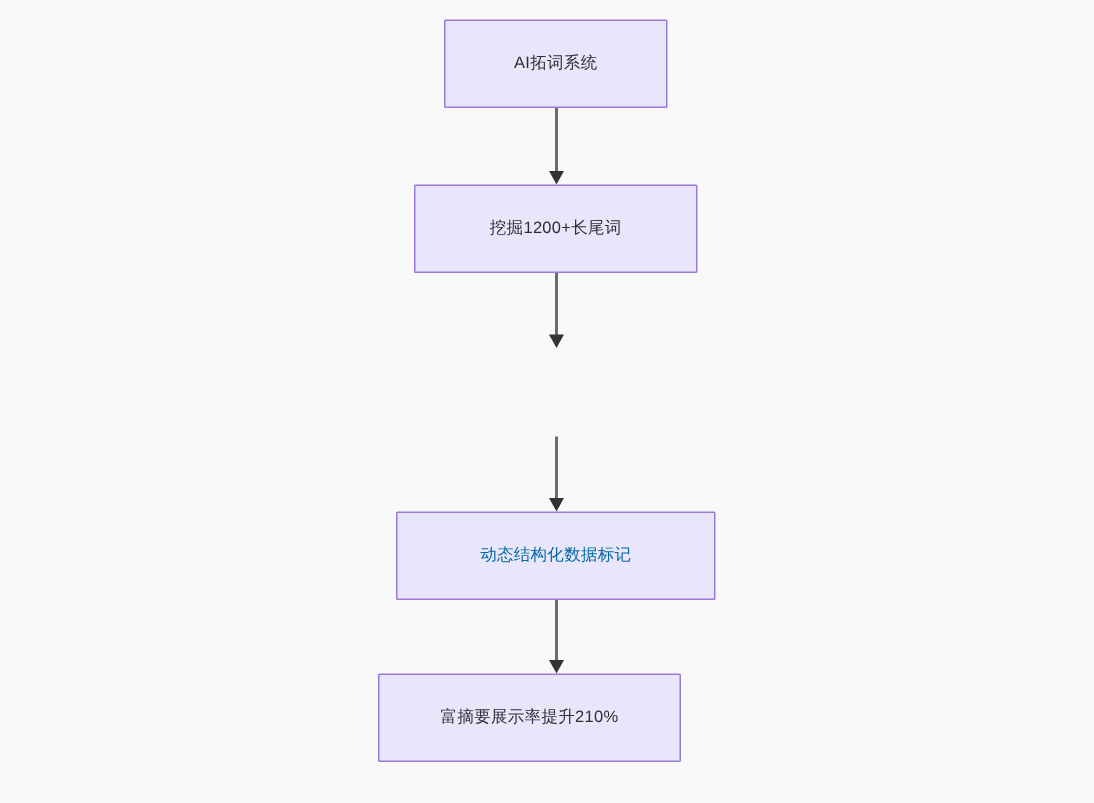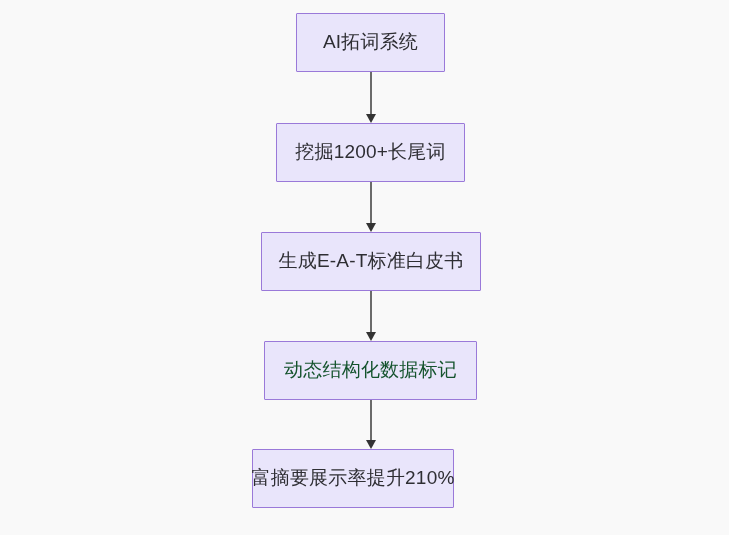--- a/index.html
+++ b/index.html
@@ -24,21 +24,21 @@
     background: #e9e5fb;
     border: 1.4px solid #9a79d9;
     border-radius: 1px;
     display: flex;
     align-items: center;
     justify-content: center;
     text-align: center;
   }
   .node-label {
     color: #2e2e33;
-    font-size: 19px;
+    font-size: 11px;
     line-height: 1.2;
     letter-spacing: 0.2px;
     white-space: nowrap;
     font-family: "Liberation Sans", "DejaVu Sans", sans-serif;
   }
   .edge {
     position: absolute;
     pointer-events: none;
   }
   .edge-line {
@@ -79,23 +79,20 @@
     <div class="edge-line" style="height: 41px; background: rgb(107, 107, 107);"></div>
     <div class="edge-head" style="top: 40px; border-top-color: rgb(51, 51, 51);"></div>
   </div>
 
   <div class="node" style="left: 296px; top: 13px; width: 149px; height: 59px; background: rgb(233, 229, 251); border-color: rgb(154, 121, 217);">
     <span class="node-label" style="color: rgb(46, 46, 51);">AI拓词系统</span>
   </div>
   <div class="node" style="left: 276px; top: 123px; width: 189px; height: 59px; background: rgb(233, 229, 251); border-color: rgb(154, 121, 217);">
     <span class="node-label" style="color: rgb(46, 46, 51);">挖掘1200+长尾词</span>
   </div>
-  <div class="node" style="left: 261px; top: 232px; width: 220px; height: 59px; background: rgb(233, 229, 251); border-color: rgb(154, 121, 217);">
-    <span class="node-label" style="color: rgb(46, 46, 51);">生成E-A-T标准白皮书</span>
-  </div>
   <div class="node" style="left: 264px; top: 341px; width: 213px; height: 59px; background: rgb(233, 229, 251); border-color: rgb(154, 121, 217);">
-    <span class="node-label" style="color: #14532d;">动态结构化数据标记</span>
+    <span class="node-label" style="color: #0369a1;">动态结构化数据标记</span>
   </div>
   <div class="node" style="left: 252px; top: 449px; width: 202px; height: 59px; background: rgb(233, 229, 251); border-color: rgb(154, 121, 217);">
     <span class="node-label" style="color: rgb(46, 46, 51);">富摘要展示率提升210%</span>
   </div>
 
 </div>
 
 </body></html>

